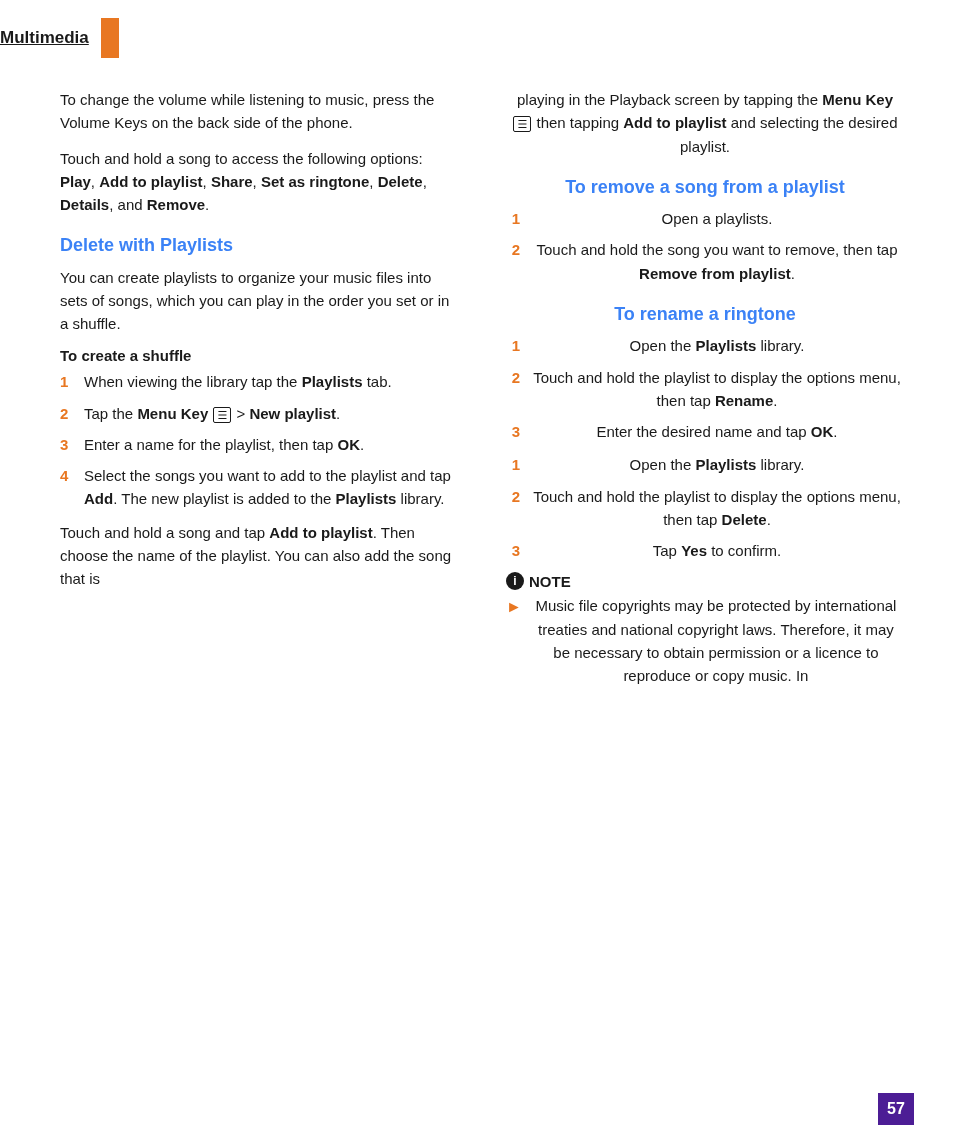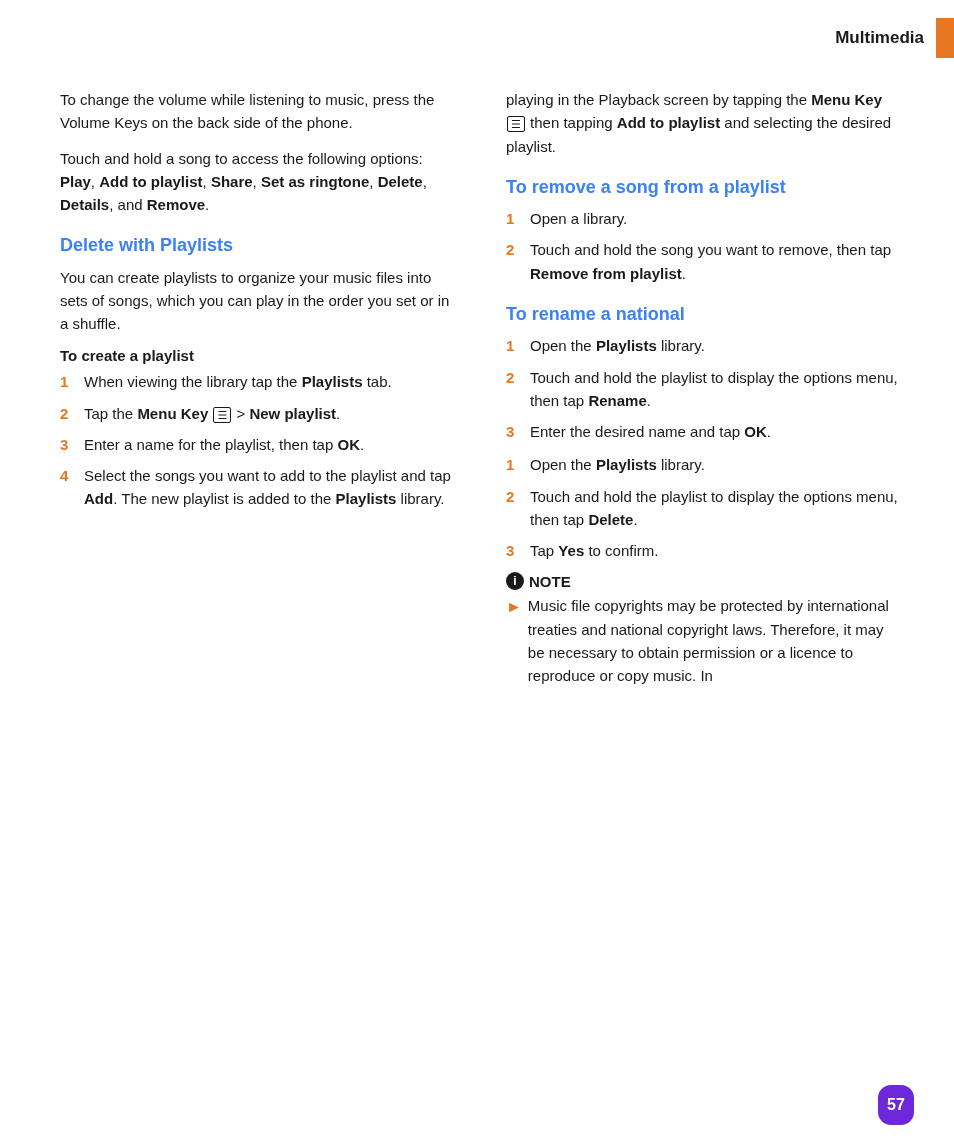--- a/index.html
+++ b/index.html
@@ -9,24 +9,24 @@
       background: #ffffff;
       font-family: 'Arial', sans-serif;
       font-size: 15px;
       color: #1a1a1a;
       position: relative;
     }
 
     
     .header {
       display: flex;
-      justify-content: flex-end;
       align-items: center;
       padding: 18px 0 10px 0;
       margin-right: 0;
+      text-decoration: underline;
     }
     .header-title {
       font-size: 17px;
       font-weight: bold;
       color: #1a1a1a;
       margin-right: 12px;
     }
     .header-orange-bar {
       width: 18px;
       height: 40px;
@@ -42,20 +42,21 @@
     }
 
     .left-col {
       flex: 1;
       min-width: 0;
     }
 
     .right-col {
       flex: 1;
       min-width: 0;
+      text-align: center;
     }
 
     
     p {
       line-height: 1.55;
       margin-bottom: 12px;
       font-size: 15px;
       color: #1a1a1a;
     }
 
@@ -159,30 +160,29 @@
     
     .page-number-container {
       position: absolute;
       bottom: 20px;
       right: 40px;
       display: flex;
       align-items: center;
       justify-content: center;
     }
     .page-number-box {
-      background-color: #6d28d9;
+      background-color: #4c1d95;
       color: #ffffff;
       font-weight: bold;
       font-size: 16px;
       width: 36px;
-      height: 40px;
+      height: 32px;
       display: flex;
       align-items: center;
       justify-content: center;
-      border-radius: 13px;
     }
   </style>
 </head>
 <body>
 
 <div class="header">
   <span class="header-title">Multimedia</span>
   <div class="header-orange-bar"></div>
 </div>
 
@@ -193,21 +193,21 @@
     <p>To change the volume while listening to music, press the Volume Keys on the back side of the phone.</p>
 
     <p>
       Touch and hold a song to access the following options: <strong>Play</strong>, <strong>Add to playlist</strong>, <strong>Share</strong>, <strong>Set as ringtone</strong>, <strong>Delete</strong>, <strong>Details</strong>, and <strong>Remove</strong>.
     </p>
 
     <div class="section-heading">Delete with Playlists</div>
 
     <p>You can create playlists to organize your music files into sets of songs, which you can play in the order you set or in a shuffle.</p>
 
-    <div class="sub-heading">To create a playlist</div>
+    <div class="sub-heading">To create a shuffle</div>
 
     <ul class="numbered-list">
       <li>
         <span class="num">1</span>
         <span class="text">When viewing the library tap the <strong>Playlists</strong> tab.</span>
       </li>
       <li>
         <span class="num">2</span>
         <span class="text">Tap the <strong>Menu Key</strong> <span class="menu-key-icon">☰</span> &gt; <strong>New playlist</strong>.</span>
       </li>
@@ -215,43 +215,46 @@
         <span class="num">3</span>
         <span class="text">Enter a name for the playlist, then tap <strong>OK</strong>.</span>
       </li>
       <li>
         <span class="num">4</span>
         <span class="text">Select the songs you want to add to the playlist and tap <strong>Add</strong>. The new playlist is added to the <strong>Playlists</strong> library.</span>
       </li>
     </ul>
 
 
+    <p>
+      Touch and hold a song and tap <strong>Add to playlist</strong>. Then choose the name of the playlist. You can also add the song that is
+    </p>
 
   </div>
 
   <div class="right-col">
 
     <p>
       playing in the Playback screen by tapping the <strong>Menu Key</strong> <span class="menu-key-icon">☰</span> then tapping <strong>Add to playlist</strong> and selecting the desired playlist.
     </p>
 
     <div class="section-heading">To remove a song from a playlist</div>
 
     <ul class="numbered-list">
       <li>
         <span class="num">1</span>
-        <span class="text">Open a library.</span>
+        <span class="text">Open a playlists.</span>
       </li>
       <li>
         <span class="num">2</span>
         <span class="text">Touch and hold the song you want to remove, then tap <strong>Remove from playlist</strong>.</span>
       </li>
     </ul>
 
-    <div class="section-heading">To rename a national</div>
+    <div class="section-heading">To rename a ringtone</div>
 
     <ul class="numbered-list">
       <li>
         <span class="num">1</span>
         <span class="text">Open the <strong>Playlists</strong> library.</span>
       </li>
       <li>
         <span class="num">2</span>
         <span class="text">Touch and hold the playlist to display the options menu, then tap <strong>Rename</strong>.</span>
       </li>

